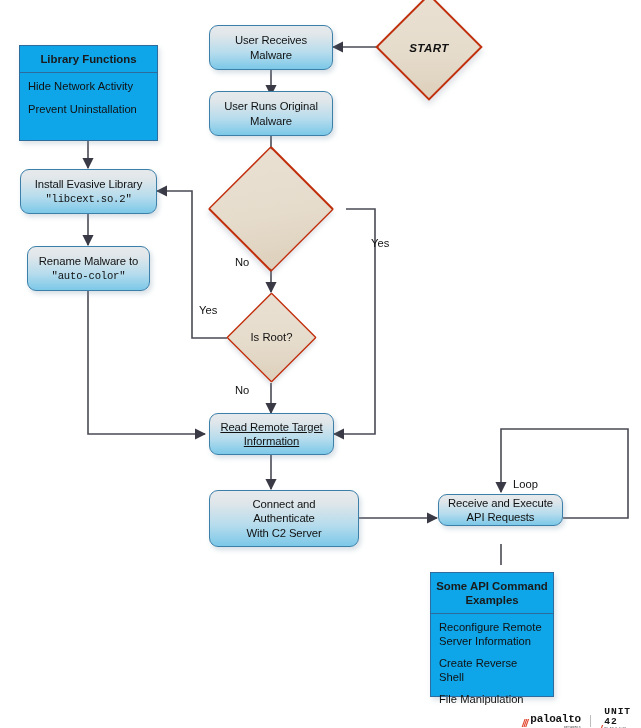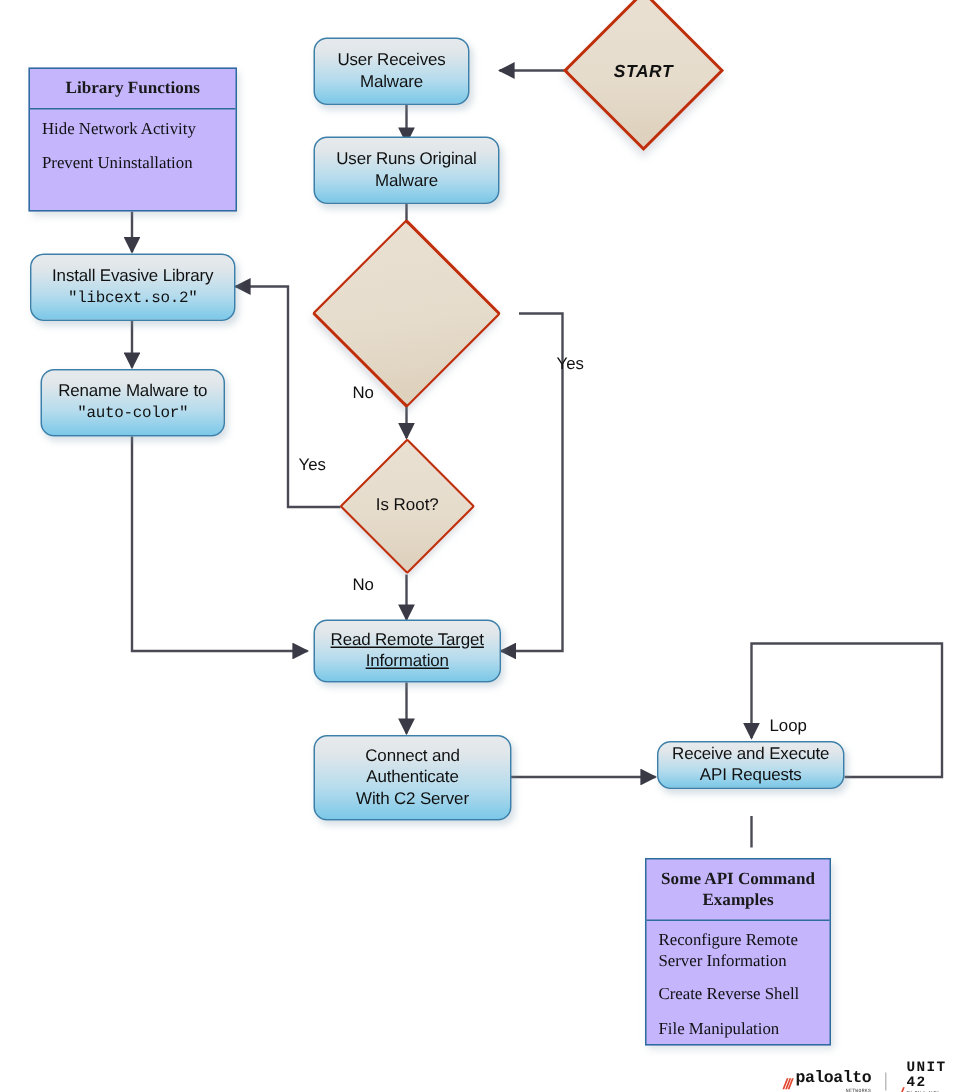--- a/index.html
+++ b/index.html
@@ -84,24 +84,23 @@
     font-weight: bold;
     font-size: 11.6px;
     letter-spacing: 0.4px;
     font-style: italic;
   }
 
   
   .panel {
     position: absolute;
     box-sizing: border-box;
-    background: #c4b5fd;
+    background: #0ea5e9;
     border: 1.6px solid #2f6c9e;
     box-shadow: 2px 3px 5px rgba(130,150,170,0.28);
-    font-family: Liberation Serif, serif;
   }
   .panel .phead {
     box-sizing: border-box;
     text-align: center;
     font-weight: bold;
     font-size: 11.4px;
     line-height: 14px;
     padding: 6px 4px 6px;
     border-bottom: 1.6px solid #2f6c9e;
   }
@@ -223,21 +222,21 @@
     </g>
 
     <path d="M 501 544 L 501 565" fill="none" stroke="#4a4a55" stroke-width="1.6"></path>
   </svg>
 
   <div class="diamond start" style="left:391px; top:9px; width:76px; height:76px;">
     <span class="shape"></span>
     <span class="label">START</span>
   </div>
 
-  <div class="node" style="left:209px; top:25px; width:104px; height:45px;">
+  <div class="node" style="left:209px; top:25px; width:124px; height:45px;">
     <span class="txt">
       <span>User Receives</span><br>
       <span>Malware</span>
     </span>
   </div>
 
   <div class="node" style="left:209px; top:91px; width:124px; height:45px;">
     <span class="txt">
       <span>User Runs Original</span><br>
       <span>Malware</span>
@@ -275,21 +274,21 @@
     </span>
   </div>
 
   <div class="node" style="left:209px; top:413px; width:125px; height:42px;text-decoration:underline;">
     <span class="txt">
       <span>Read Remote Target</span><br>
       <span>Information</span>
     </span>
   </div>
 
-  <div class="node" style="left:209px; top:490px; width:132px; height:57px;">
+  <div class="node" style="left:209px; top:490px; width:150px; height:57px;">
     <span class="txt">
       <span>Connect and</span><br>
       <span>Authenticate</span><br>
       <span>With C2 Server</span>
     </span>
   </div>
 
   <div class="node" style="left:438px; top:494px; width:125px; height:32px;">
     <span class="txt">
       <span>Receive and Execute</span><br>

